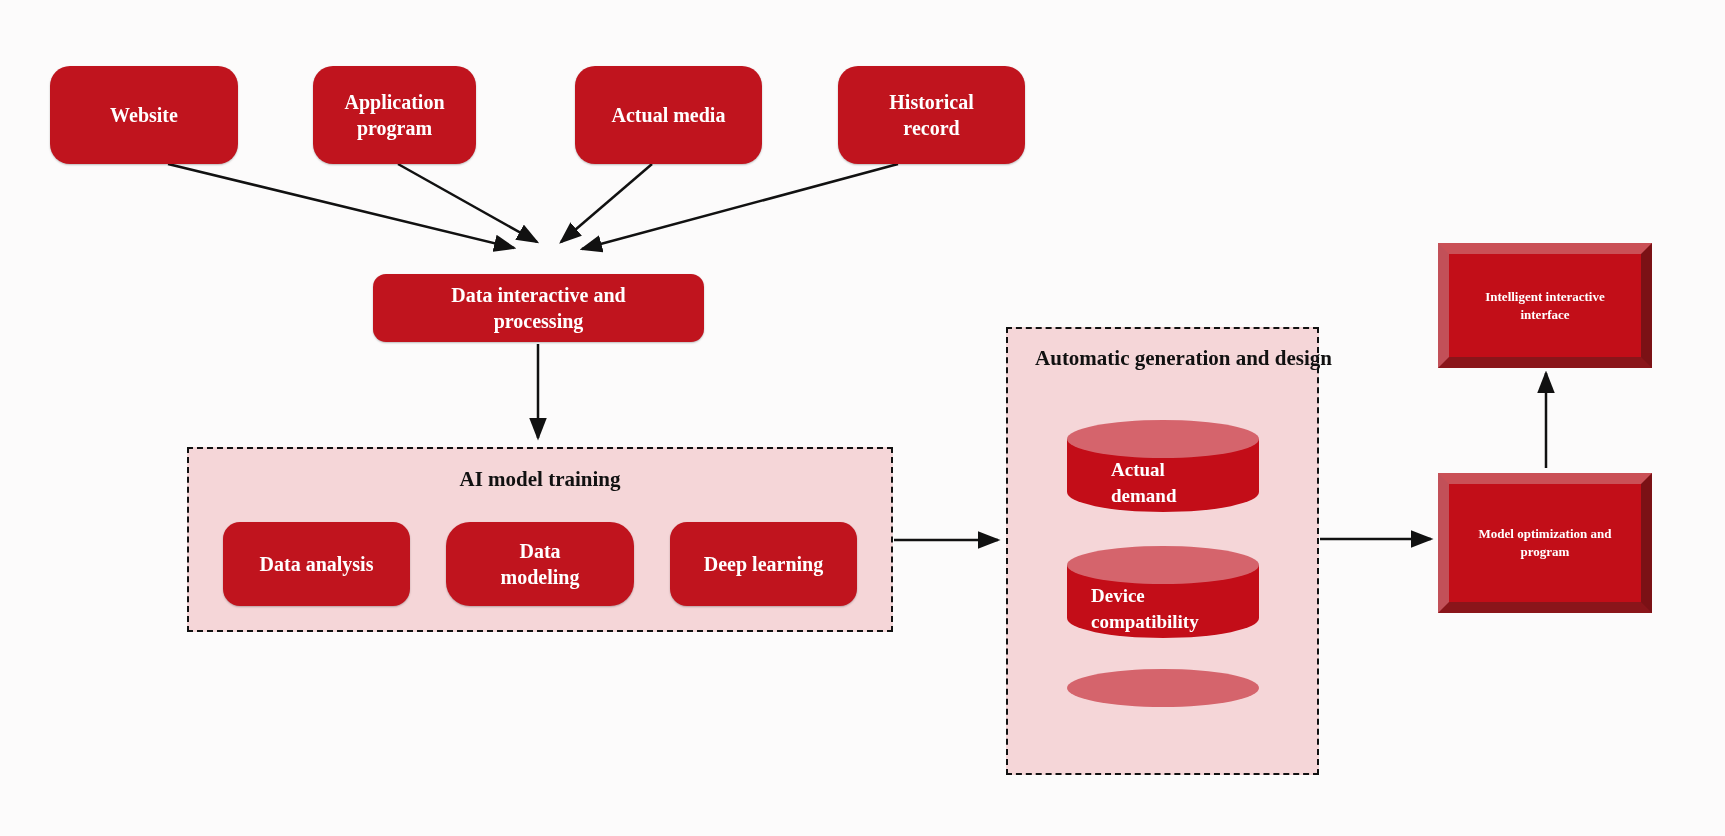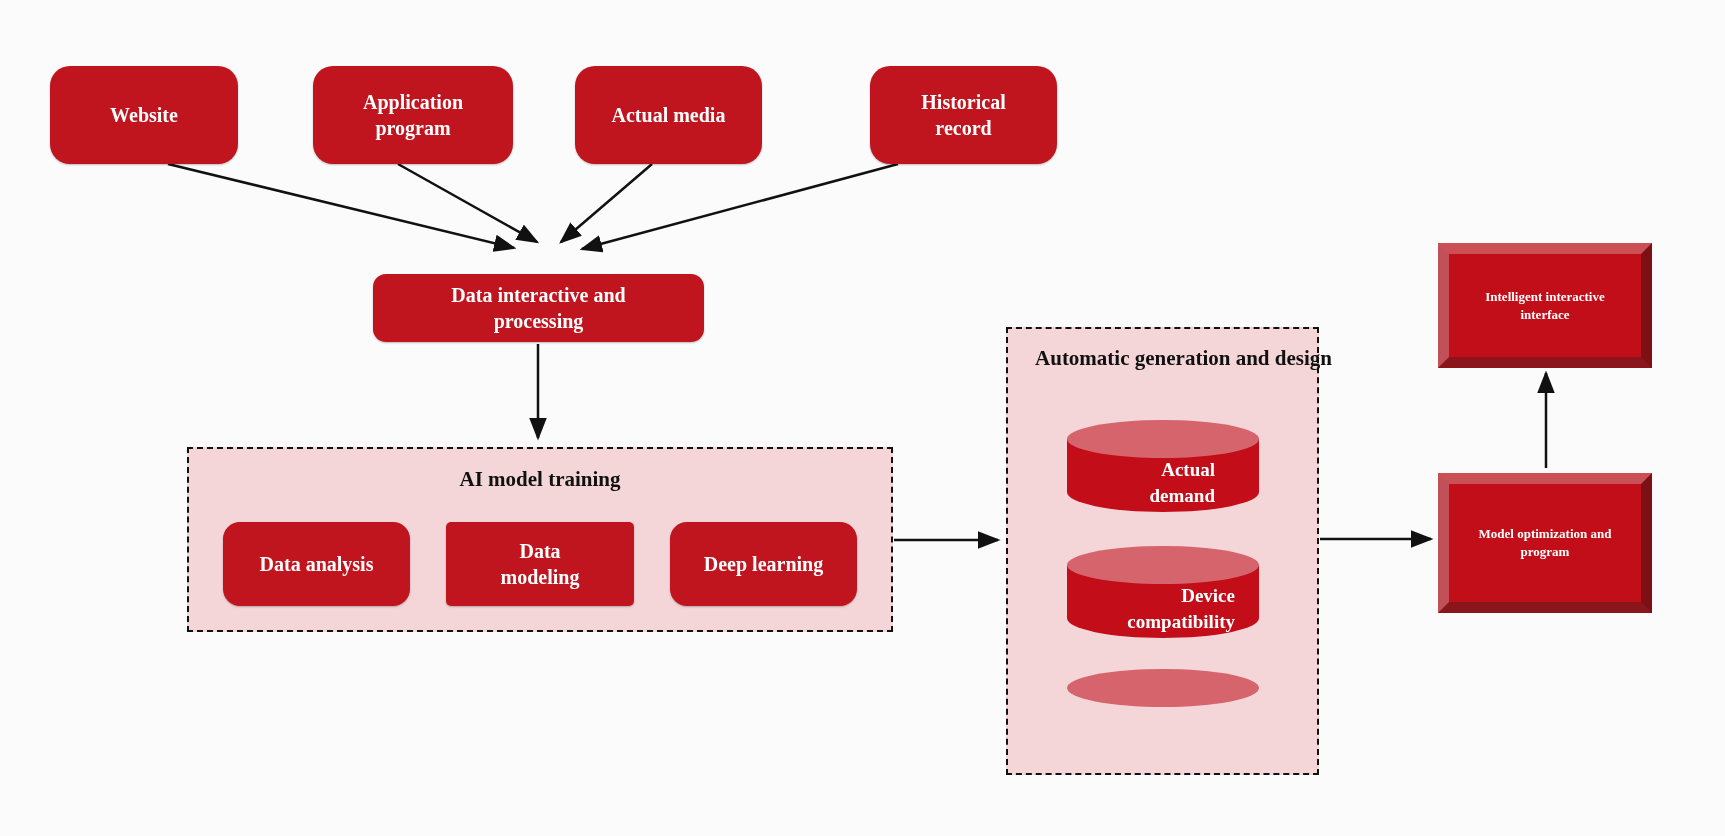--- a/index.html
+++ b/index.html
@@ -76,21 +76,21 @@
     border-radius:0 0 96px 96px / 0 0 20px 20px;
     display:flex;
     align-items:center;
     justify-content:center;
     z-index:1;
   }
   .cyl-label{
     position:relative;
     z-index:3;
     margin-top:14px;
-    text-align:right;
+    text-align:left;
     color:var(--text-light);
     font-weight:bold;
     font-size:19px;
     line-height:1.35;
     width:100%;
   }
   .box3d{
     position:absolute;
     box-sizing:border-box;
     background:var(--bevel-center);
@@ -133,41 +133,41 @@
     <line x1="898" y1="164" x2="582" y2="249" marker-end="url(#ah)"></line>
     <line x1="538" y1="344" x2="538" y2="438" marker-end="url(#ah)"></line>
     <line x1="894" y1="540" x2="998" y2="540" marker-end="url(#ah)"></line>
     <line x1="1320" y1="539" x2="1431" y2="539" marker-end="url(#ah)"></line>
     <line x1="1546" y1="468" x2="1546" y2="373" marker-end="url(#ah)"></line>
   </svg>
 
   <div class="rbox" style="left:50px;top:66px;width:188px;height:98px;padding:0 30px;">
     <span>Website</span>
   </div>
-  <div class="rbox" style="left:313px;top:66px;width:200px;height:98px;padding:0 32px;">
+  <div class="rbox" style="left:313px;top:66px;width:163px;height:98px;padding:0 32px;">
     <span>Application program</span>
   </div>
   <div class="rbox" style="left:575px;top:66px;width:187px;height:98px;padding:0 20px;">
     <span>Actual media</span>
   </div>
-  <div class="rbox" style="left:838px;top:66px;width:187px;height:98px;padding:8px 38px;margin-left:32px;">
+  <div class="rbox" style="left:838px;top:66px;width:187px;height:98px;padding:8px 38px;">
     <span>Historical record</span>
   </div>
 
   <div class="rbox small-radius" style="left:373px;top:274px;width:331px;height:68px;padding:0 52px;">
     <span>Data interactive and processing</span>
   </div>
 
   <div class="dashed-container" style="left:187px;top:447px;width:706px;height:185px;"></div>
   <div class="container-title" style="left:187px;top:466px;width:706px;">AI model training</div>
 
   <div class="rbox" style="left:223px;top:522px;width:187px;height:84px;padding:9px 14px;border-radius:17px;">
     <span>Data analysis</span>
   </div>
-  <div class="rbox" style="left:446px;top:522px;width:188px;height:84px;padding:0 48px;border-radius:5px;">
+  <div class="rbox" style="left:446px;top:522px;width:188px;height:84px;padding:0 48px;border-radius:24px;">
     <span>Data modeling</span>
   </div>
   <div class="rbox" style="left:670px;top:522px;width:187px;height:84px;padding:0 12px;border-radius:17px;">
     <span>Deep learning</span>
   </div>
 
   <div class="dashed-container" style="left:1006px;top:327px;width:313px;height:448px;"></div>
   <div class="container-title" style="left:1006px;top:345px;width:355px;padding:0 28px;box-sizing:border-box;">Automatic generation and design</div>
 
   <div class="cyl" style="left:1067px;top:420px;width:192px;height:92px;">

